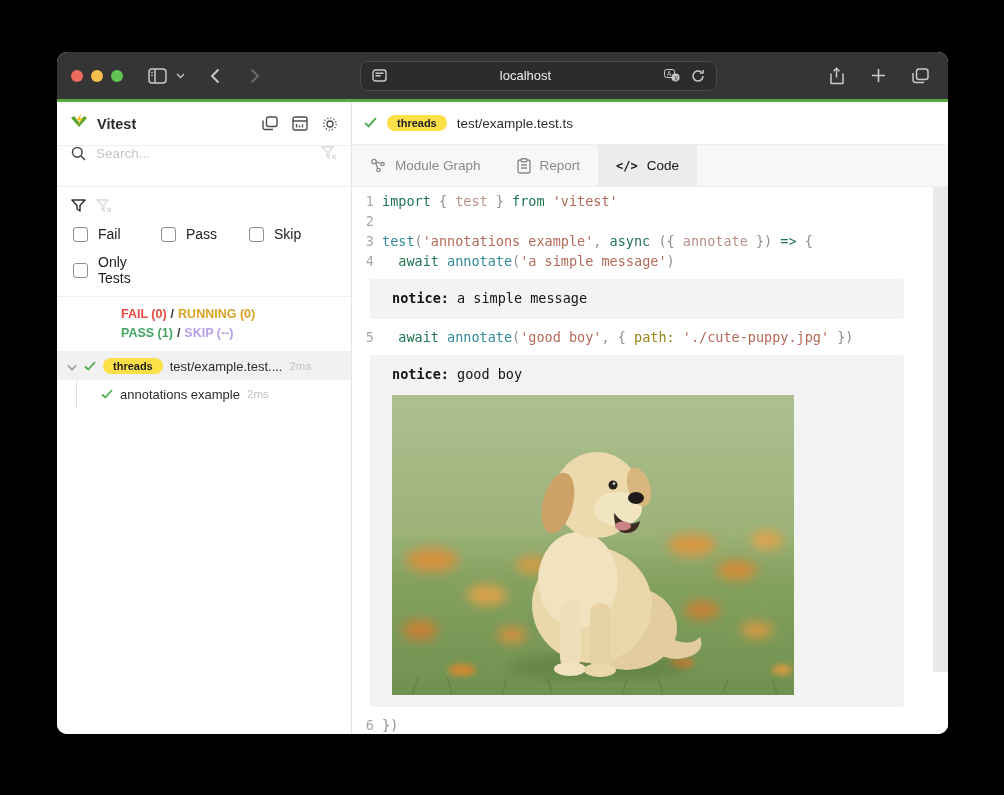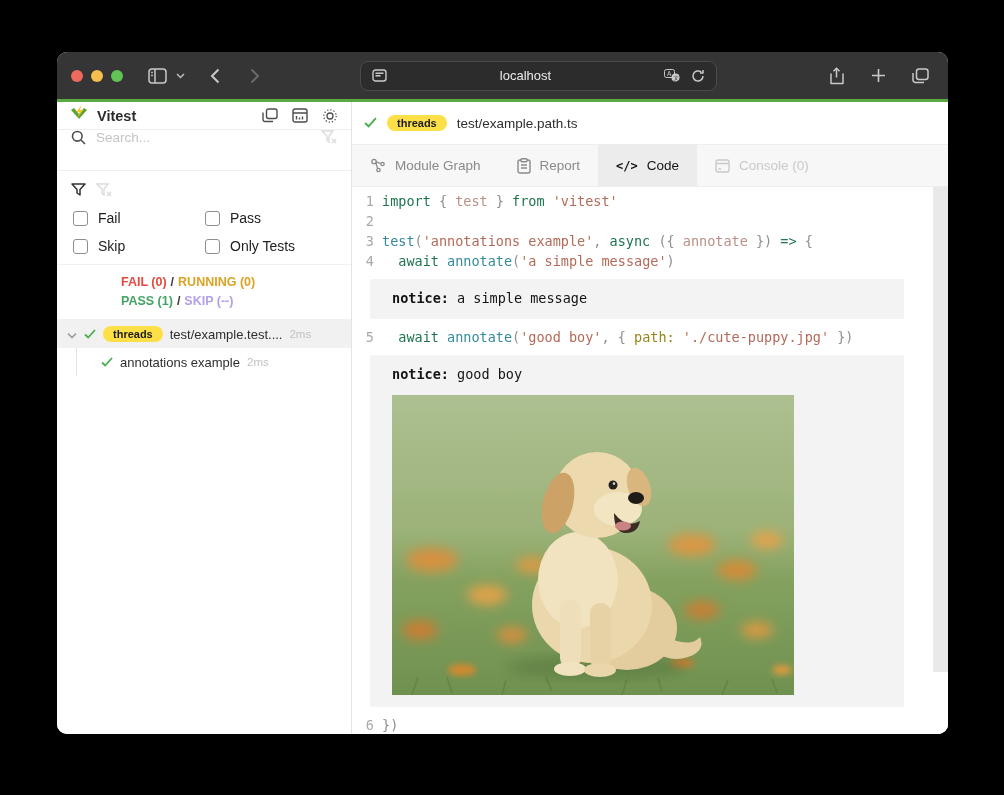--- a/index.html
+++ b/index.html
@@ -19,33 +19,33 @@
   .url-text { flex:1; text-align:center; font-size:13px; color:#ececec; }
   .url-side { display:flex; align-items:center; gap:6px; color:#bdbdbd; }
   .toolbar-right { display:flex; align-items:center; gap:14px; margin-left:14px; color:#c9c9c9; }
   .spacer { flex:1; }
 
   .progress-line { height:3px; flex:none; }
 
   
   .app-body { flex:1; display:flex; min-height:0; background:#fff; }
   .sidebar { width:295px; flex:none; border-right:1px solid #e4e4e4; display:flex; flex-direction:column; font-size:14px; color:#333; }
-  .sb-header { height:28px; display:flex; align-items:center; padding:0 12px; border-bottom:1px solid #eee; gap:8px; flex:none; }
+  .sb-header { height:44px; display:flex; align-items:center; padding:0 12px; border-bottom:1px solid #eee; gap:8px; flex:none; }
   .sb-title { font-weight:600; font-size:14.5px; color:#2c2c2c; flex:1; }
   .sb-actions { display:flex; gap:12px; color:#4c4c4c; }
   .sb-actions .tbtn { width:18px; height:18px; display:flex; align-items:center; justify-content:center; }
   .search-row { height:41px; display:flex; align-items:flex-start; gap:10px; padding:0 14px; border-bottom:1px solid #eee; flex:none; }
   .search-input { border:none; outline:none; flex:1; font-size:13.5px; color:#333; background:transparent; font-family:"Liberation Sans",sans-serif; }
   .search-input::placeholder { color:#c4c4c4; }
   .faded-icon { color:#dcdcdc; }
 
   .filter-block { padding:12px 14px 10px; flex:none; }
   .filter-title-row { display:flex; align-items:center; gap:10px; margin-bottom:10px; }
   .filter-title { font-weight:700; font-size:14.5px; color:#222; flex:1; }
-  .cb-grid { display:grid; grid-template-columns:1fr 1fr; row-gap:12px; padding-left:2px; }
+  .cb-grid { display:grid; grid-template-columns:1fr 1fr 1fr; row-gap:12px; padding-left:2px; }
   .cb-item { display:flex; align-items:center; gap:10px; font-size:14px; color:#222; cursor:pointer; }
   .cb-box { width:15px; height:15px; border:1.5px solid #8e8e8e; border-radius:3px; background:#fff; flex:none; }
 
   .status-block { border-top:1px solid #f0f0f0; border-bottom:1px solid #f0f0f0; padding:8px 14px 8px 64px; font-size:12.5px; font-weight:700; line-height:19px; flex:none; }
   .sep { color:#3a3a3a; padding:0 4px; }
 
   .tree { flex:1; overflow:hidden; }
   .tree-row { height:28px; display:flex; align-items:center; gap:7px; padding:0 10px; font-size:13px; color:#2e2e2e; cursor:pointer; }
   .tree-row.selected { background:#f1f1f1; }
   .tree-row .dur { color:#c2c2c2; font-size:11.5px; flex:none; }
@@ -302,21 +302,21 @@
       </div>
 
       <div class="main">
         <div class="file-header">
           <span style="color:#4caf50">
             <svg width="13" height="11" viewBox="0 0 12 10" fill="none" stroke="currentColor" stroke-width="1.8">
                 <path d="M1 5.5l3.2 3L11 1"></path>
               </svg>
           </span>
           <span class="badge">threads</span>
-          <span>test/example.path.ts</span>
+          <span>test/example.test.ts</span>
         </div>
 
         <div class="tabbar">
           <span class="tab">
             <svg width="16" height="15" viewBox="0 0 16 15" fill="none" stroke="currentColor" stroke-width="1.3">
                 <circle cx="4" cy="3.5" r="2.2"></circle>
                 <circle cx="12.5" cy="6" r="1.7"></circle>
                 <circle cx="8.5" cy="12" r="1.7"></circle>
                 <path d="M5.8 4.8L7.6 10.4M6.1 3.8l4.7 1.7"></path>
               </svg>
@@ -327,28 +327,20 @@
                 <rect x="1" y="2" width="12" height="13" rx="2"></rect>
                 <rect x="4" y="0.8" width="6" height="3" rx="1" fill="#f7f7f7"></rect>
                 <line x1="4" y1="7" x2="10" y2="7"></line>
                 <line x1="4" y1="10" x2="10" y2="10"></line>
               </svg>
             <span>Report</span>
           </span>
           <span class="tab active">
             <span class="code-icon-txt">&lt;/&gt;</span>
             <span>Code</span>
-          </span>
-          <span class="tab disabled">
-            <svg width="15" height="14" viewBox="0 0 15 14" fill="none" stroke="currentColor" stroke-width="1.4">
-                <rect x="1" y="1" width="13" height="12" rx="2"></rect>
-                <line x1="1" y1="4.5" x2="14" y2="4.5"></line>
-                <line x1="3.5" y1="10" x2="6" y2="10"></line>
-              </svg>
-            <span>Console (0)</span>
           </span>
         </div>
 
         <div class="code-panel">
 
           <div class="code-line"><span class="line-num">1</span><span class="line-text"><span class="tok-kw">import </span><span class="tok-punct">{ </span><span class="tok-var">test</span><span class="tok-punct"> } </span><span class="tok-kw">from </span><span class="tok-str">'vitest'</span></span></div>
             <div class="code-line"><span class="line-num">2</span><span class="line-text"></span></div>
             <div class="code-line"><span class="line-num">3</span><span class="line-text"><span class="tok-fn">test</span><span class="tok-punct">(</span><span class="tok-str">'annotations example'</span><span class="tok-punct">, </span><span class="tok-kw">async </span><span class="tok-punct">({ </span><span class="tok-var">annotate</span><span class="tok-punct"> }) </span><span class="tok-kw">=&gt; </span><span class="tok-punct">{</span></span></div>
             <div class="code-line"><span class="line-num">4</span><span class="line-text"><span class="tok-plain">  </span><span class="tok-kw">await </span><span class="tok-fn">annotate</span><span class="tok-punct">(</span><span class="tok-str">'a simple message'</span><span class="tok-punct">)</span></span></div>
             <div class="notice">

